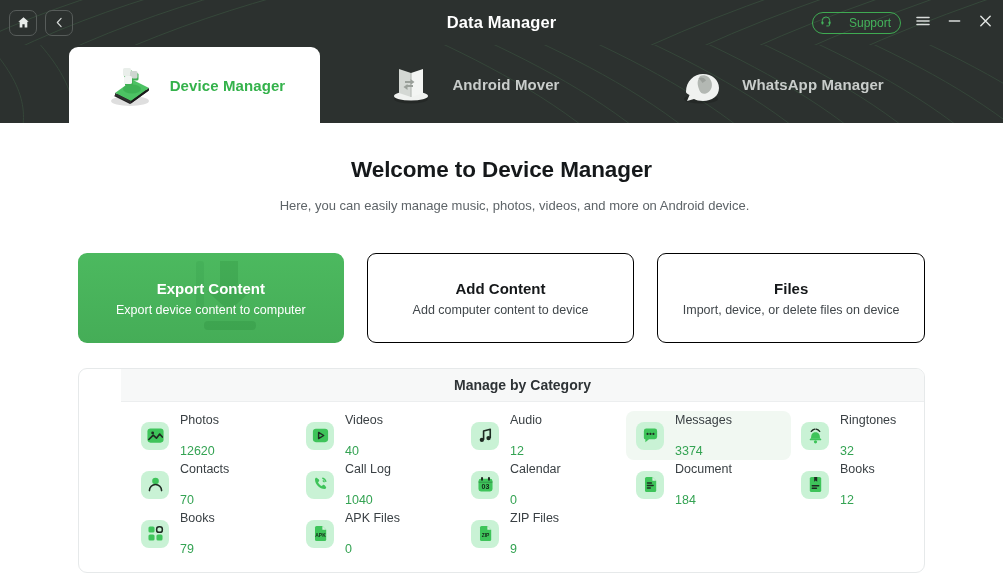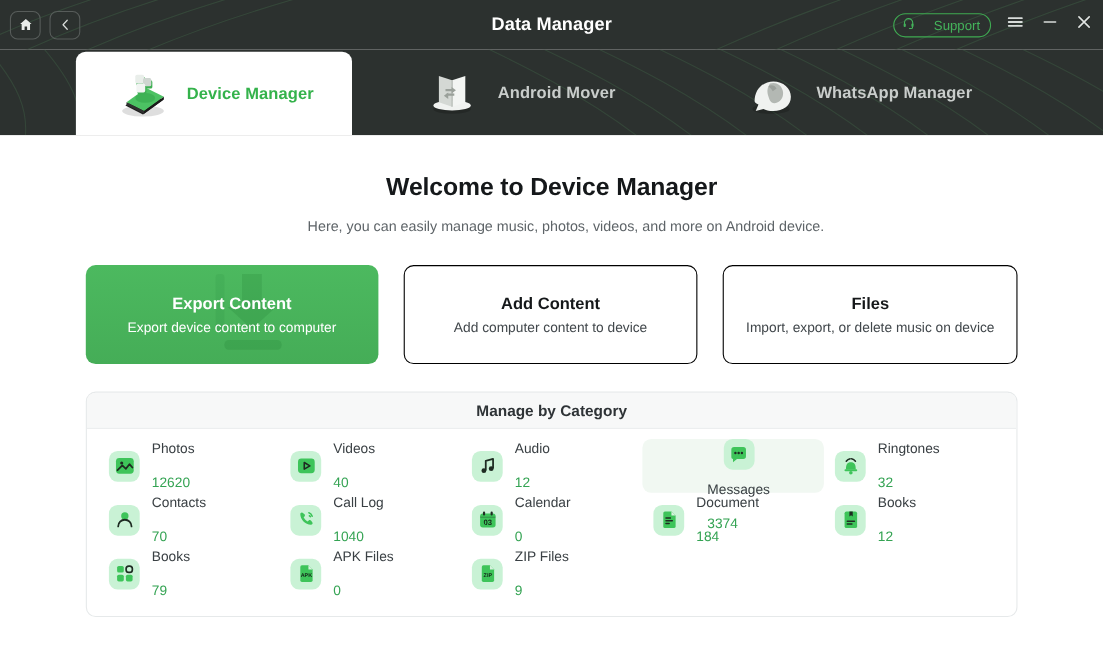--- a/index.html
+++ b/index.html
@@ -162,21 +162,21 @@
     color: #5e6468;
     margin-top: 15px;
     padding-left: 26px;
   }
 
   
   .cards {
     display: flex;
     gap: 23px;
     padding: 0 78px;
-    margin-top: 28px;
+    margin-top: 40px;
   }
   .card {
     flex: 1;
     height: 90px;
     border-radius: 9px;
     display: flex;
     flex-direction: column;
     align-items: center;
     justify-content: center;
     cursor: pointer;
@@ -215,20 +215,21 @@
   .card.primary .card-title,
   .card.primary .card-sub { color: #ffffff; }
 
   
   .panel {
     margin: 25px 78px 0 78px;
     border: 1px solid #e6e9ea;
     border-radius: 9px;
     background: #ffffff;
     overflow: hidden;
+    padding-left: 42px;
   }
   .panel-header {
     height: 33px;
     background: #f7f8f8;
     border-bottom: 1px solid #eceeef;
     display: flex;
     align-items: center;
     justify-content: center;
     font-size: 14px;
     font-weight: bold;
@@ -244,21 +245,21 @@
     width: 165px;
     height: 49px;
     display: flex;
     align-items: center;
     gap: 11px;
     padding-left: 10px;
     border-radius: 8px;
     cursor: pointer;
     flex: none;
   }
-  .cat-item.highlight { background: #f1f8f2; flex-direction: column; }
+  .cat-item.highlight { background: #f1f8f2; }
   .cat-icon {
     width: 28px;
     height: 28px;
     border-radius: 8px;
     background: #c9f2d5;
     display: flex;
     align-items: center;
     justify-content: center;
     flex: none;
   }
@@ -432,21 +433,21 @@
       <div class="card-sub">Export device content to computer</div>
     </div>
 
     <div class="card">
       <div class="card-title">Add Content</div>
       <div class="card-sub">Add computer content to device</div>
     </div>
 
     <div class="card">
       <div class="card-title">Files</div>
-      <div class="card-sub">Import, export, or delete music on device</div>
+      <div class="card-sub">Import, device, or delete files on device</div>
     </div>
 
   </div>
 
   <div class="panel">
     <div class="panel-header">Manage by Category</div>
 
     <div class="panel-body">
 
       <div class="cat-row">

